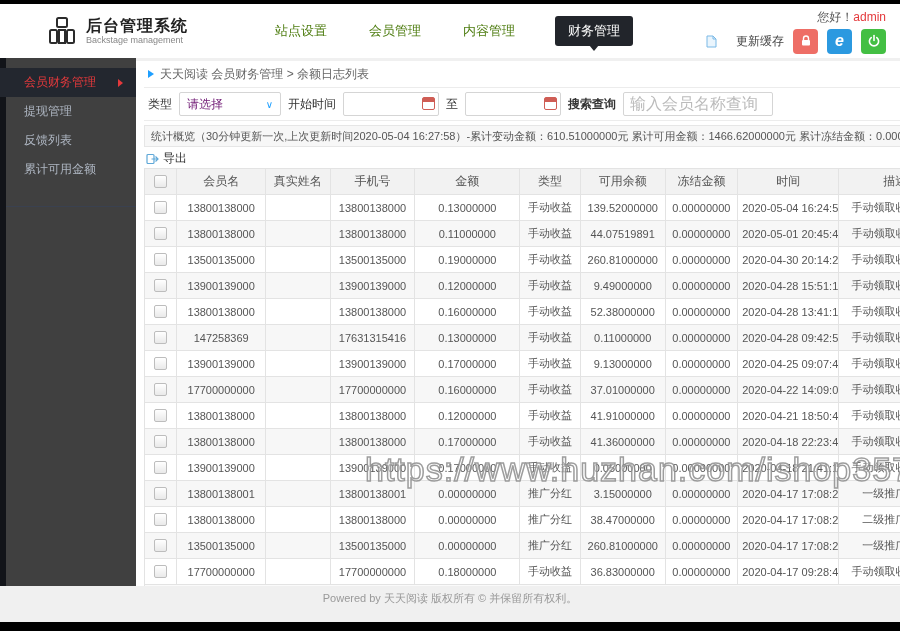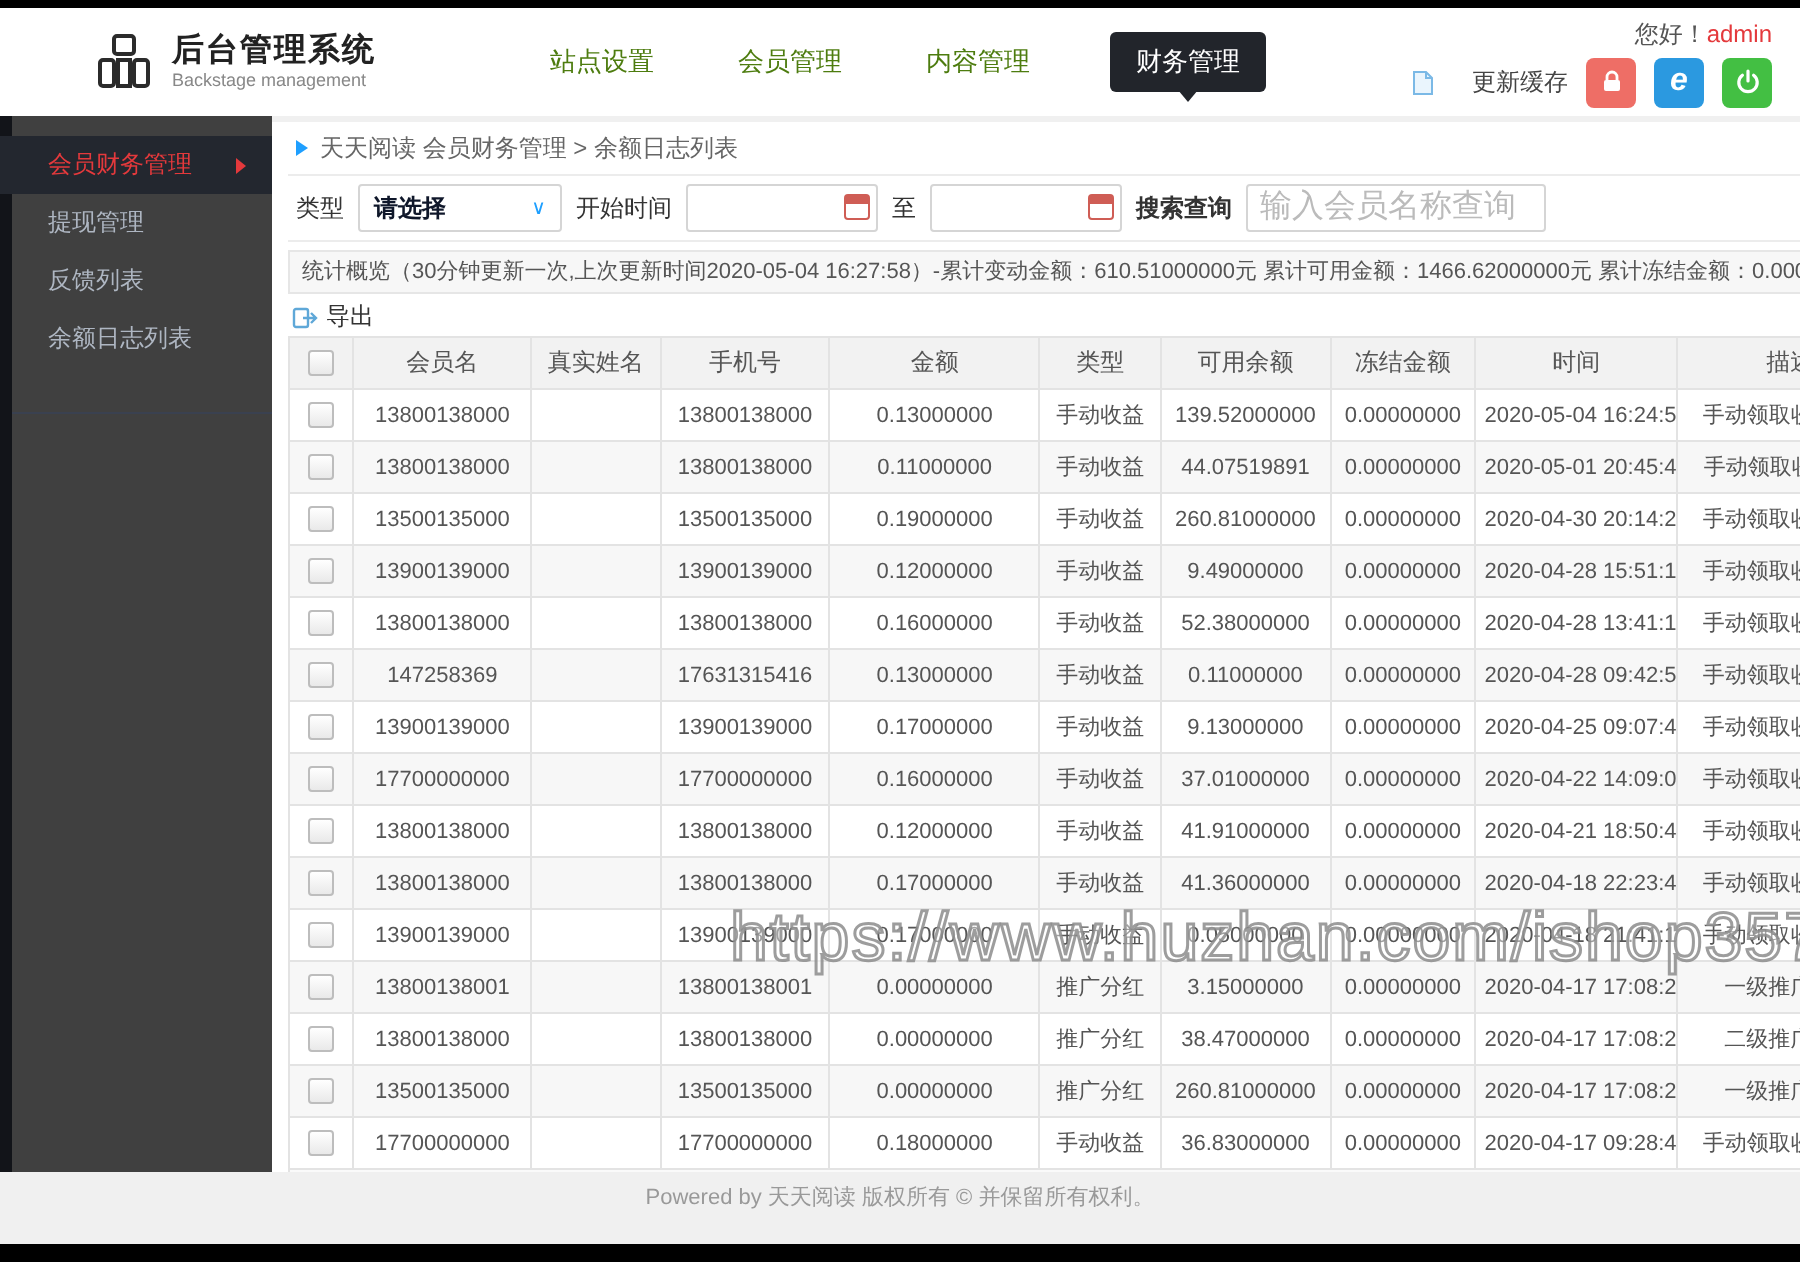--- a/index.html
+++ b/index.html
@@ -38,21 +38,21 @@
   .side-divider { margin-top:22px; border-top:1px solid #3a4150; }
 
   .main { flex:1; background:#f0f0f0; padding:3px 7px 0 0; }
   .panel { background:#fff; height:100%; padding:0 8px; overflow:hidden; }
 
   .breadcrumb { height:27px; display:flex; align-items:center; font-size:12px; color:#666; border-bottom:1px solid #ececec; gap:6px; padding-left:4px; }
   .bc-icon { width:0; height:0; border-left:6px solid #1e9fff; border-top:4px solid transparent; border-bottom:4px solid transparent; }
 
   .filter-row { height:33px; display:flex; align-items:center; font-size:12px; color:#333; gap:7px; border-bottom:1px solid #ececec; padding-left:4px; }
   .select { width:102px; height:24px; border:1px solid #d5d5d5; border-radius:2px; display:flex; align-items:center; justify-content:space-between; padding:0 7px; cursor:pointer; background:#fff; }
-  .sel-text { color:#0f172a;font-weight:bold; }
+  .sel-text { color:#701a75; }
   .sel-caret { color:#1e9fff; font-size:10px; }
   .date-input { width:96px; height:24px; border:1px solid #d5d5d5; border-radius:2px; background:#fff; position:relative; cursor:text; }
   .cal { position:absolute; right:3px; top:4px; width:13px; height:13px; border:1px solid #cf5d55; border-radius:2px; background:#fff; }
   .cal::before { content:''; position:absolute; top:0; left:0; right:0; height:4px; background:#cf5d55; }
   .flabel.bold { font-weight:bold; }
   .search-input { width:150px; height:24px; border:1px solid #d5d5d5; border-radius:2px; padding:0 6px; font-size:16px; color:#333; outline:none; }
   .search-input::placeholder { color:#bbb; }
 
   .stats { height:22px; line-height:20px; margin-top:4px; background:#f7f7f7; border:1px solid #e6e6e6; font-size:11px; color:#555; padding:0 6px; white-space:nowrap; overflow:hidden; }
   .export-row { height:19px; display:flex; align-items:center; padding-left:2px; margin-top:2px; }
@@ -140,21 +140,21 @@
       </div>
     </div>
   </header>
 
   <div class="body-row">
     <aside class="sidebar">
       <div>
           <div class="side-item active">会员财务管理<span class="side-arrow"></span></div>
           <div class="side-item">提现管理</div>
           <div class="side-item">反馈列表</div>
-          <div class="side-item">余额日志列表</div>
+          <div class="side-item">累计可用金额</div>
         </div>
       <div class="side-divider"></div>
     </aside>
 
     <main class="main">
       <div class="panel">
 
         <div class="breadcrumb">
           <span class="bc-icon"></span>
           <span>天天阅读 会员财务管理 &gt; 余额日志列表</span>

